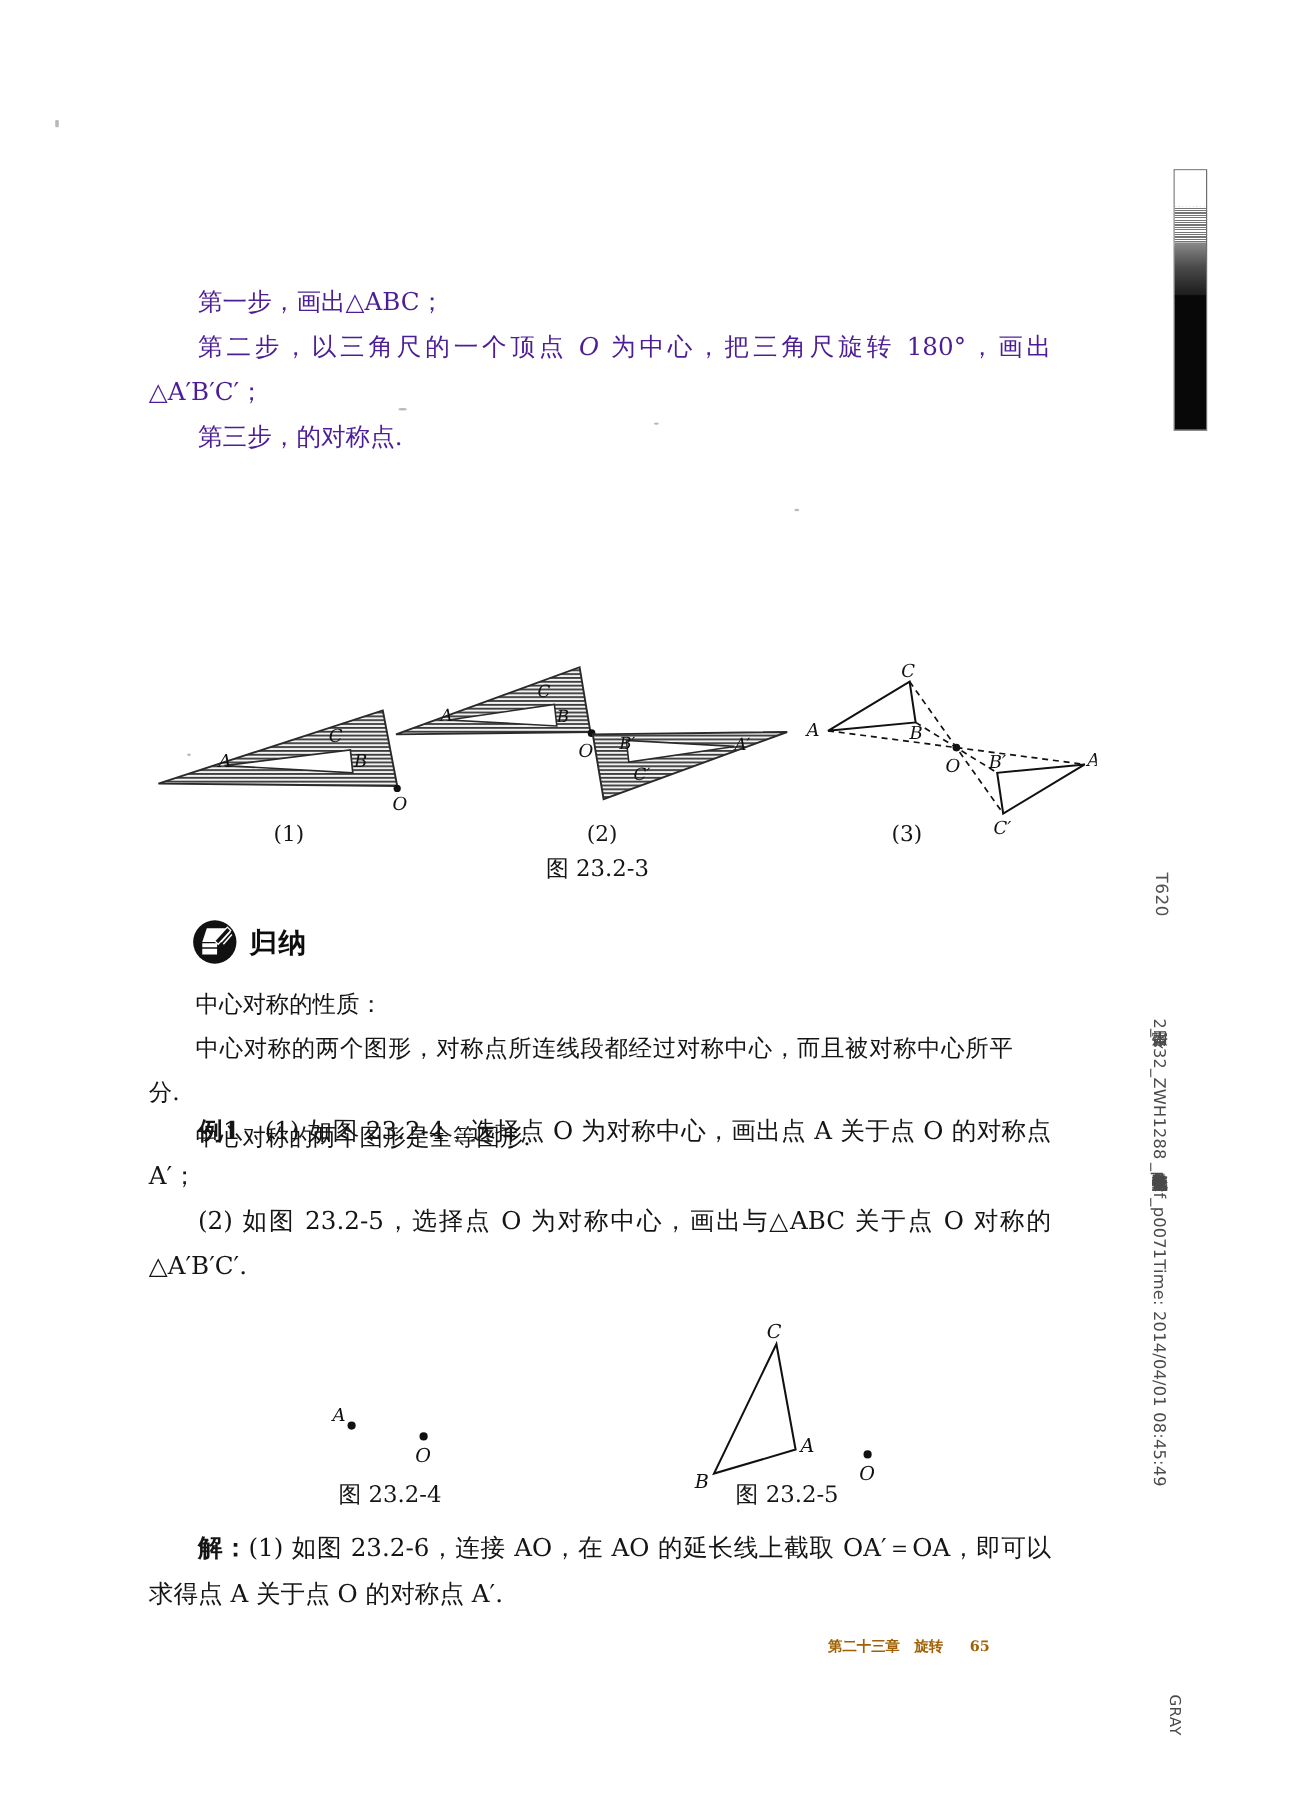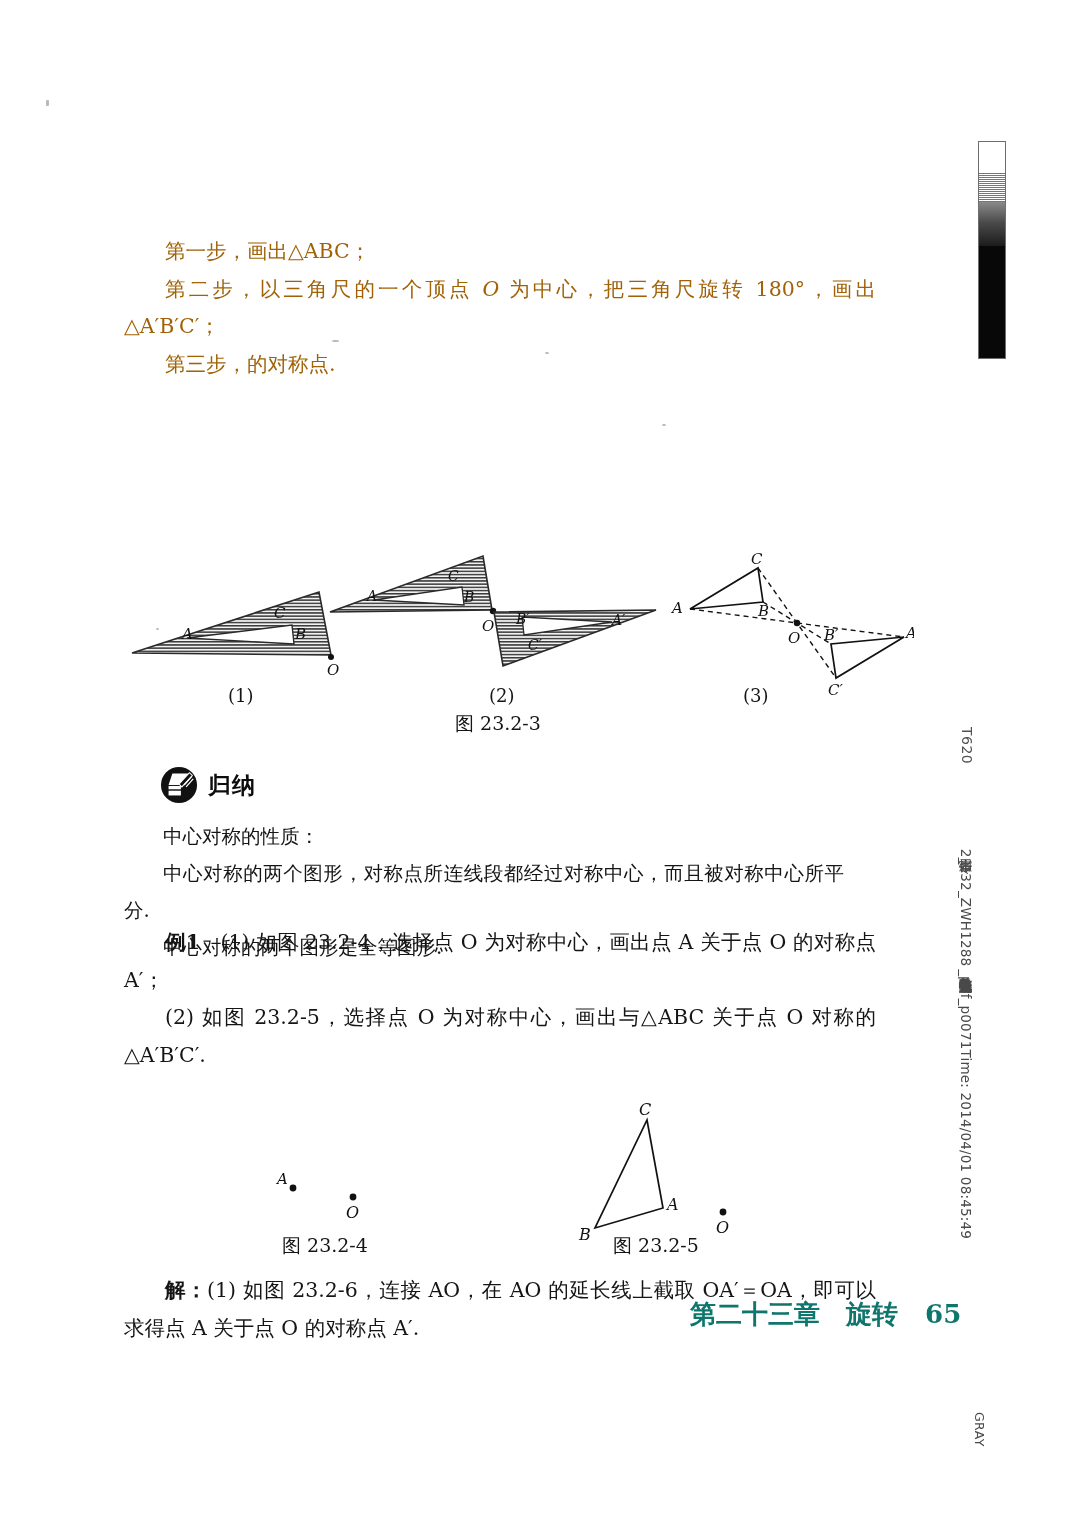--- a/index.html
+++ b/index.html
@@ -45,21 +45,21 @@
   #vt-meta { left:957px; top:848px; font-size:13.5px; letter-spacing:.2px; color:#4a4a4a; }
   #vt-gray { left:972px; top:1412px; font-size:12.5px; letter-spacing:.4px; color:#4a4a4a; }
 
   
   .body-text {
     position:absolute;
     left:124px; width:752px;
     font-size:20.5px;
     line-height:37.5px;
     text-align:justify;
-    color:#a16207;
+    color:#4c1d95;
     font-family:"DejaVu Serif","Liberation Serif",serif;
   }
   .body-text p { margin:0; }
   .ind { text-indent:2em; }
   .mi { font-family:"DejaVu Serif","Liberation Serif",serif; font-style:italic; letter-spacing:.2px; }
 
   #blk1 { top:233px; }
   #blk2 { top:373px; }
   #blk3 { top:448px; }
 
@@ -114,24 +114,24 @@
   }
 
   
   #sol-block { position:absolute; left:124px; top:1272px; width:752px;
     font-size:20.5px; line-height:37.5px; color:#151515; text-align:justify; }
   #sol-block p { margin:0; }
   .sol-tag { font-weight:bold; }
 
   
   #footer {
-    position:absolute; left:690px; top:1297px;
-    font-size:26px; font-weight:bold;
+    position:absolute; left:690px; top:1364px;
+    font-size:12px; font-weight:bold;
     font-family:"DejaVu Sans","Liberation Sans",sans-serif;
-    color:#0f766e; white-space:nowrap;
+    color:#a16207; white-space:nowrap;
   }
   #footer .pg { margin-left:18px; font-family:"DejaVu Serif","Liberation Serif",serif; font-weight:bold; }
 
   svg text { font-family:"DejaVu Serif","Liberation Serif",serif; font-style:italic; }
 </style>
 </head>
 <body>
 
 <div class="page">
 

